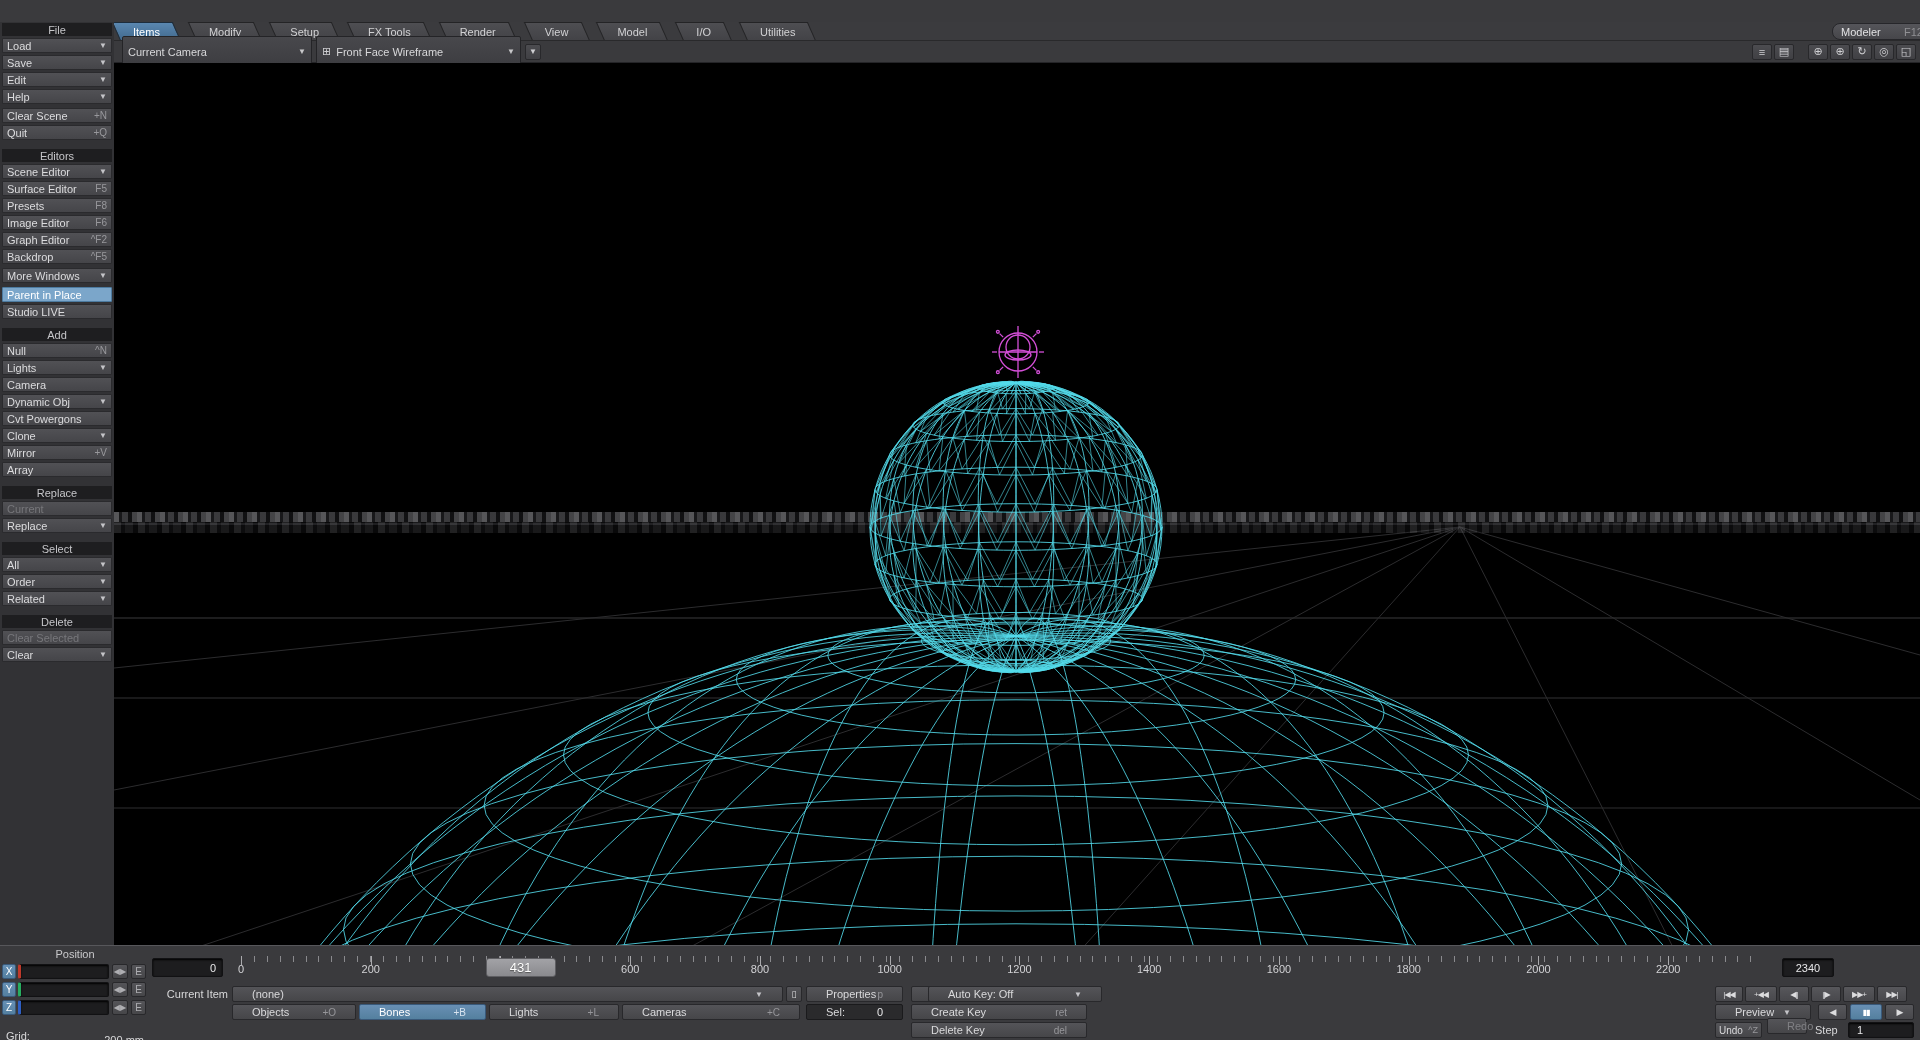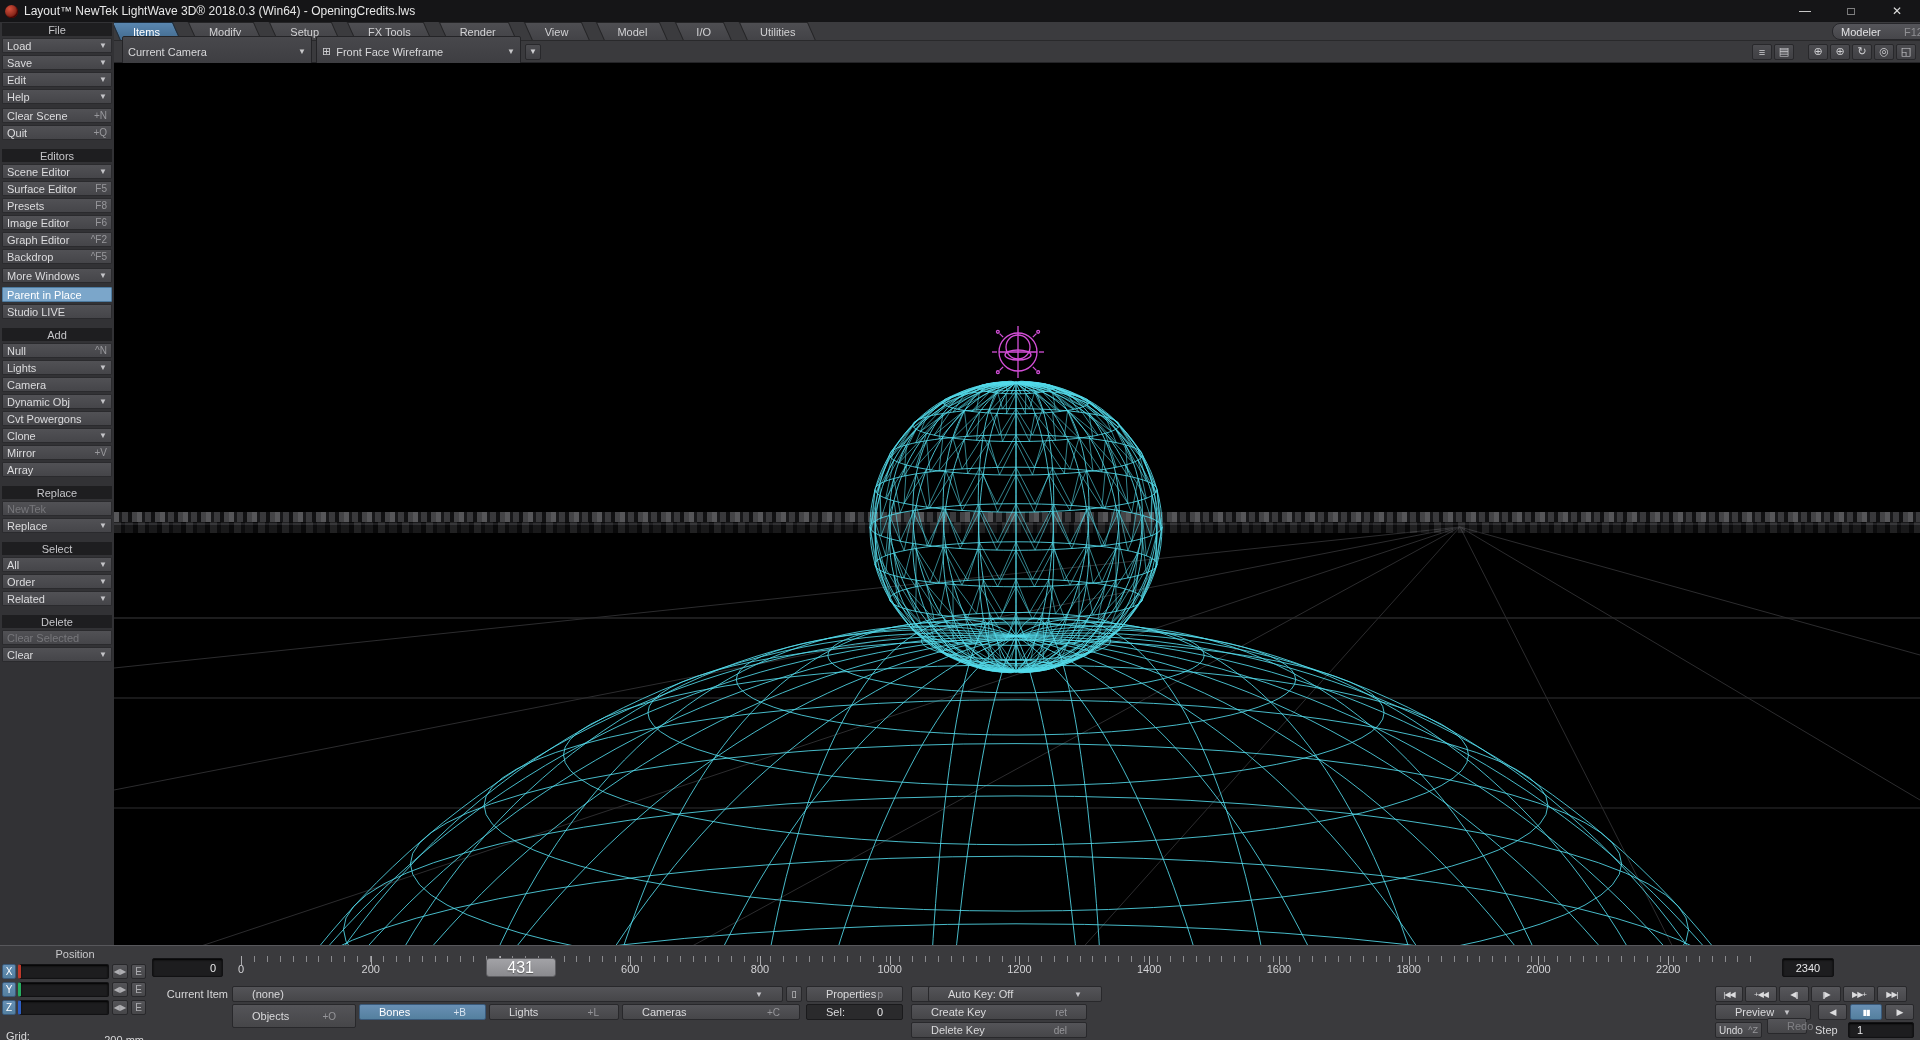--- a/index.html
+++ b/index.html
@@ -57,41 +57,32 @@
   .inset{background:#1d1d1f;border:1px solid #111113;border-radius:2px;box-shadow:inset 0 1px 2px #000;color:#e8e8ea;}
   .btn{background:linear-gradient(#545458,#464649);border:1px solid #28282b;border-radius:2px;display:flex;align-items:center;padding:0 19px;color:#dadadc;}
   .btn .sc{margin-left:auto;color:#96969a;font-size:10px;}
   .btn.blue{background:linear-gradient(#688fb4,#54809f);border-color:#39597a;color:#fff;}
   .btn.blue .sc{color:#d8e4ef;}
   .btn.dim{color:#808084;}
   .ruler{position:absolute;left:230px;top:10px;width:1540px;height:24px;}
   .ruler-ticks{position:absolute;left:11px;top:0;width:1518px;height:6px;background:repeating-linear-gradient(90deg,#8a8a8e 0 1px,transparent 1px 12.9px);}
   .tick-label{position:absolute;top:7px;transform:translateX(-50%);color:#d2d2d5;font-size:11px;}
   .tick-major{position:absolute;top:0;width:1px;height:9px;background:#aaaaad;}
-  .slider{position:absolute;top:2px;width:70px;height:19px;background:linear-gradient(#a2a2a6,#8a8a8e);border:1px solid #5e5e62;border-radius:3px;display:flex;align-items:center;justify-content:center;color:#fff;font-size:16px;text-shadow:0 1px 1px #555;}
+  .slider{position:absolute;top:2px;width:70px;height:19px;background:linear-gradient(#a2a2a6,#8a8a8e);border:1px solid #5e5e62;border-radius:3px;display:flex;align-items:center;justify-content:center;color:#fff;font-size:13px;text-shadow:0 1px 1px #555;}
   .axisbtn{background:linear-gradient(#6690b5,#5480a0);border:1px solid #39597a;border-radius:2px;color:#fff;display:flex;align-items:center;justify-content:center;font-size:10px;}
   .mini{background:linear-gradient(#545458,#464649);border:1px solid #28282b;border-radius:2px;display:flex;align-items:center;justify-content:center;color:#aeaeb2;font-size:8px;}
   .hintbar{background:#232325;border:1px solid #1a1a1c;display:flex;align-items:center;padding:0 7px;color:#d6d6d8;}
   .tbtn{background:linear-gradient(#57575b,#48484c);border:1px solid #28282b;border-radius:2px;display:flex;align-items:center;justify-content:center;color:#dcdcde;font-size:8px;letter-spacing:-1px;}
   .tbtn.blue{background:linear-gradient(#688fb4,#54809f);border-color:#39597a;color:#fff;}
 </style>
 </head>
 <body>
 
 <div class="app">
 
-  <div class="titlebar">
-    <span class="appicon"></span>
-    <span>Layout™ NewTek LightWave 3D® 2018.0.3 (Win64) - OpeningCredits.lws</span>
-    <div class="winbtns">
-      <div class="winbtn">—</div>
-      <div class="winbtn">□</div>
-      <div class="winbtn">✕</div>
-    </div>
-  </div>
 
   <div class="tabbar">
     <div class="tabs" id="tabs">
         <div class="tab active">
           <span>Items</span>
         </div>
         <div class="tab">
           <span>Modify</span>
         </div>
         <div class="tab">
@@ -253,21 +244,21 @@
           </div>
           <div class="srow">
             <span>Array</span>
           </div>
         </div>
       </div>
       <div class="sgroup">
         <div class="shead">Replace</div>
         <div class="sblock">
           <div class="srow disabled">
-            <span>NewTek</span>
+            <span>Current</span>
           </div>
           <div class="srow">
             <span>Replace</span>
             <span class="arr">▼</span>
           </div>
         </div>
       </div>
       <div class="sgroup">
         <div class="shead">Select</div>
         <div class="sblock">
@@ -506,21 +497,21 @@
     <div id="transport">
         <div class="b-abs tbtn" style="left:1715px;top:40px;width:28px;height:16px;">|◀◀</div>
         <div class="b-abs tbtn" style="left:1745px;top:40px;width:32px;height:16px;">+◀◀</div>
         <div class="b-abs tbtn" style="left:1779px;top:40px;width:30px;height:16px;">◀||</div>
         <div class="b-abs tbtn" style="left:1811px;top:40px;width:30px;height:16px;">||▶</div>
         <div class="b-abs tbtn" style="left:1843px;top:40px;width:32px;height:16px;">▶▶+</div>
         <div class="b-abs tbtn" style="left:1877px;top:40px;width:30px;height:16px;">▶▶|</div>
       </div>
 
     <div id="selbtns">
-        <div class="b-abs btn" style="left:232px;top:58px;width:124px;height:24px;">
+        <div class="b-abs btn" style="left:232px;top:58px;width:124px;height:16px;">
           <span>Objects</span>
           <span class="sc">+O</span>
         </div>
         <div class="b-abs btn blue" style="left:359px;top:58px;width:127px;height:16px;">
           <span>Bones</span>
           <span class="sc">+B</span>
         </div>
         <div class="b-abs btn" style="left:489px;top:58px;width:130px;height:16px;">
           <span>Lights</span>
           <span class="sc">+L</span>

